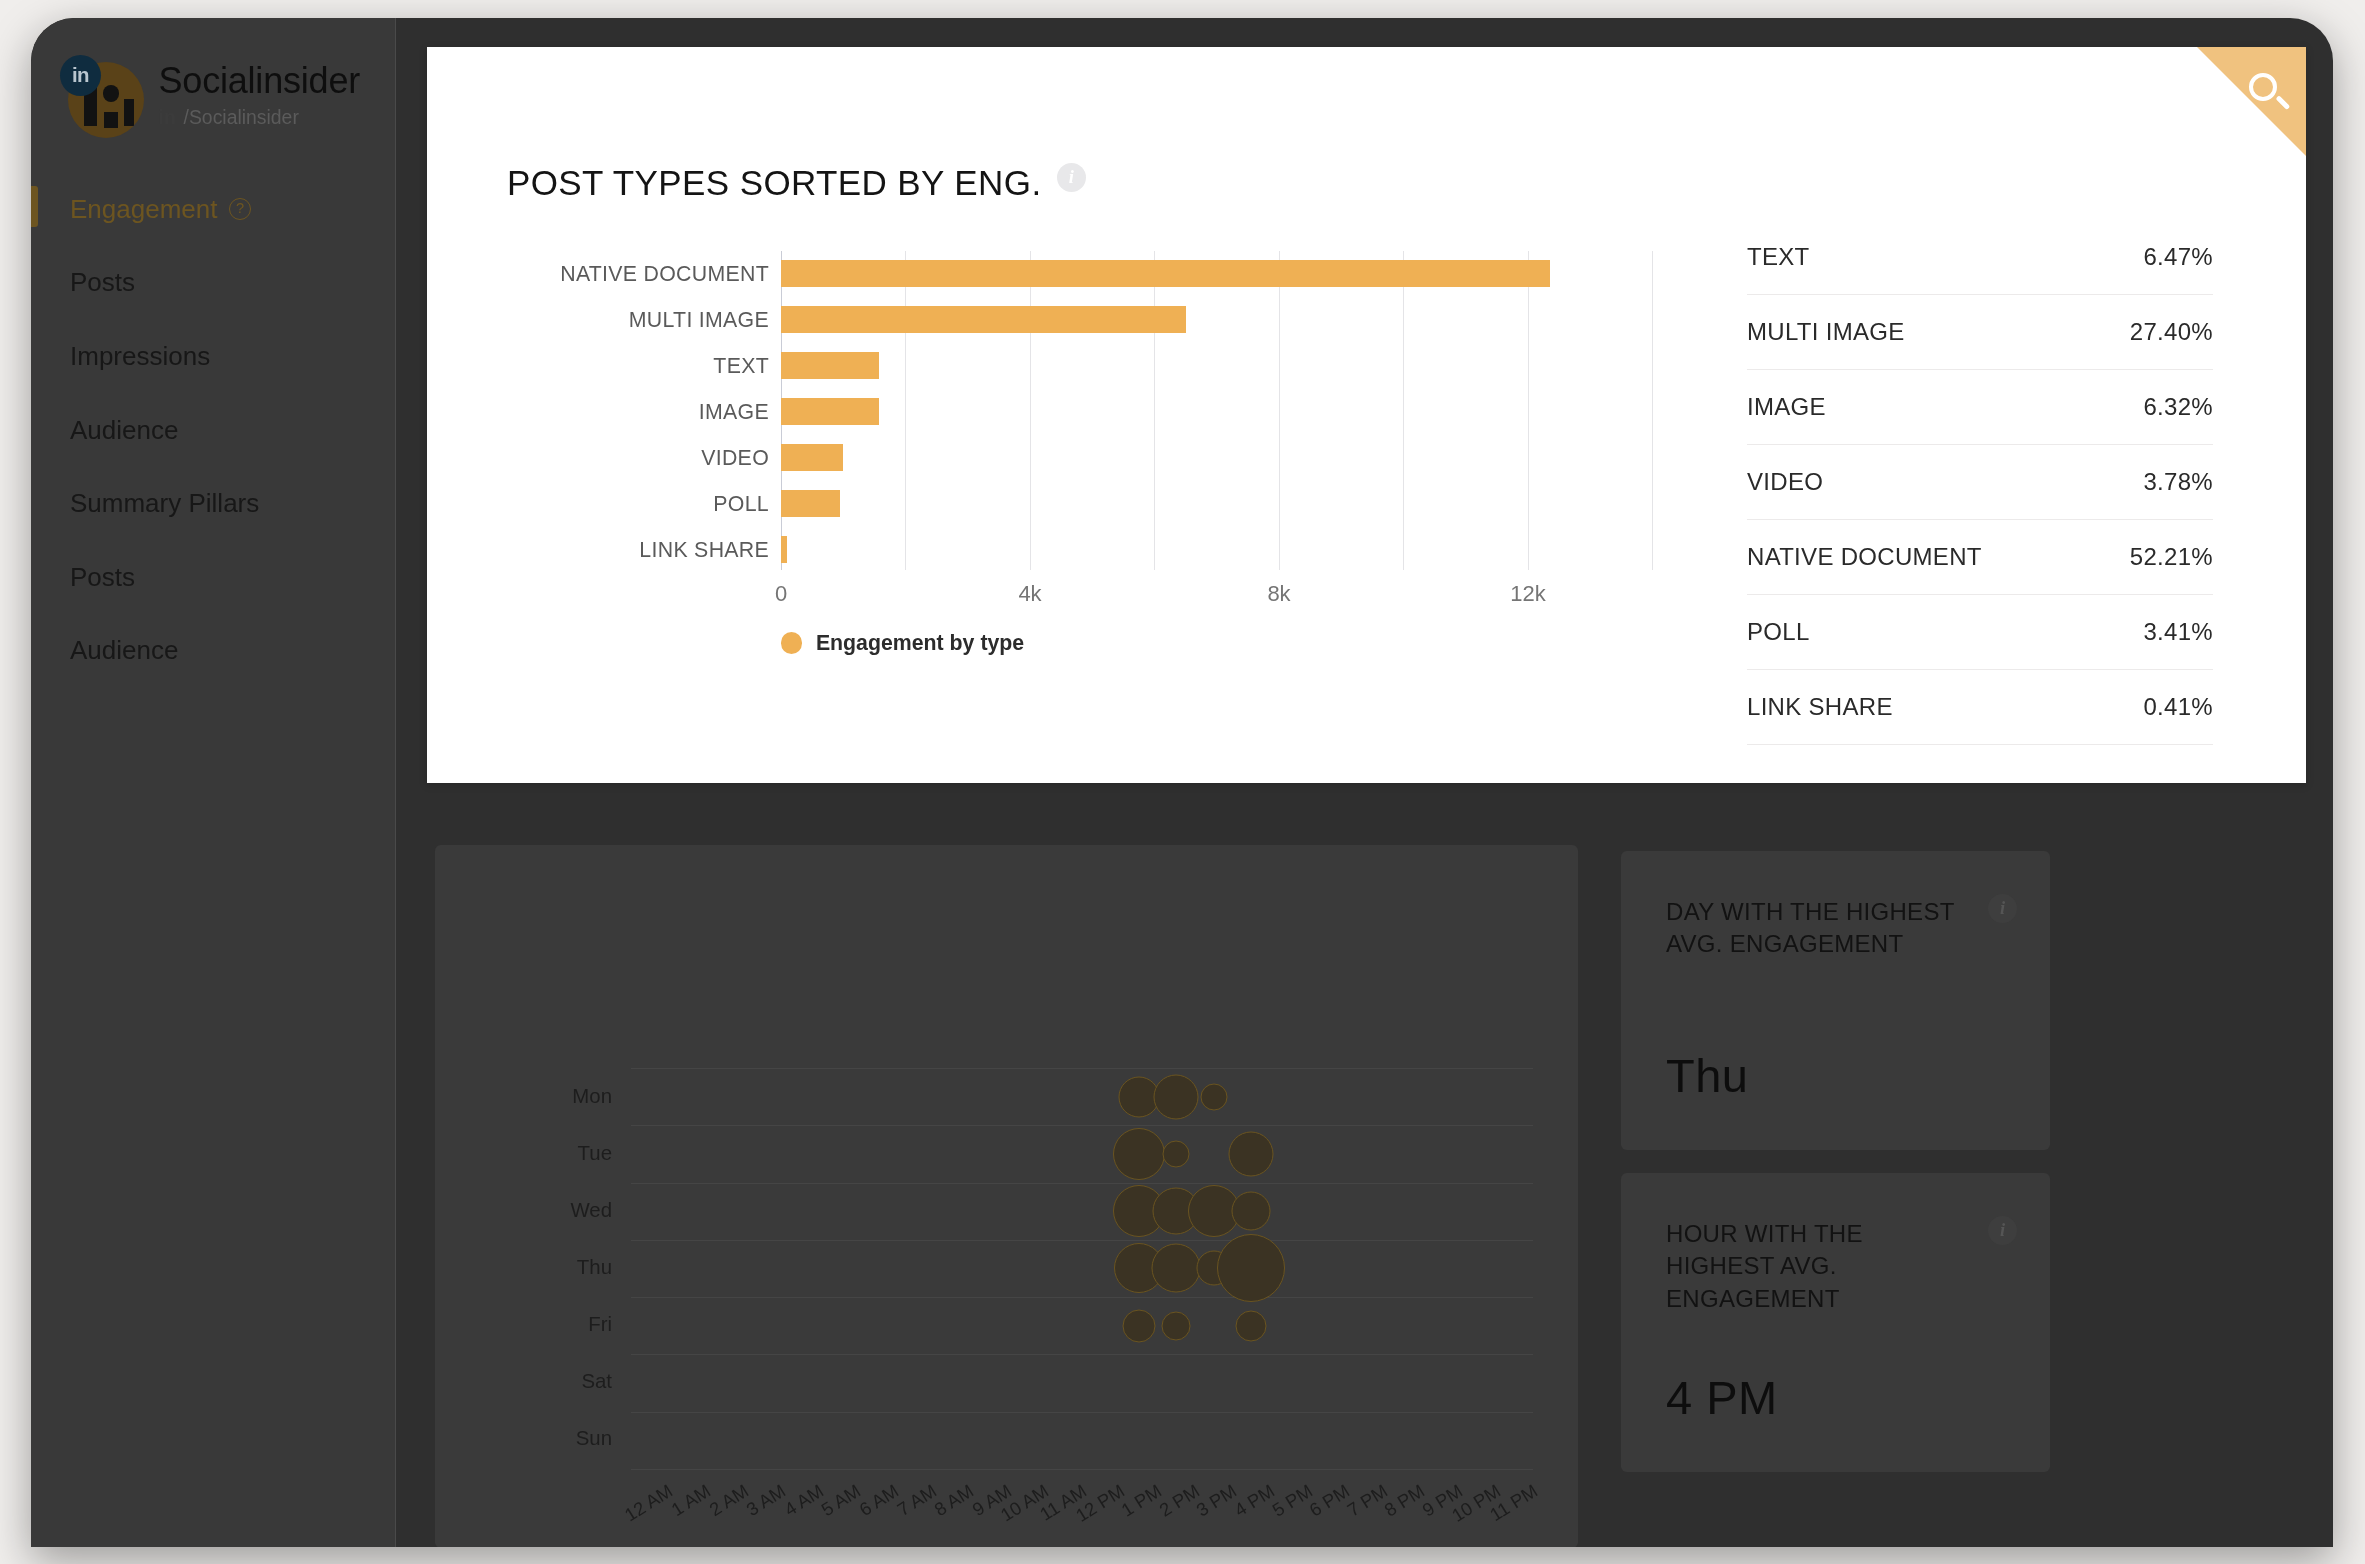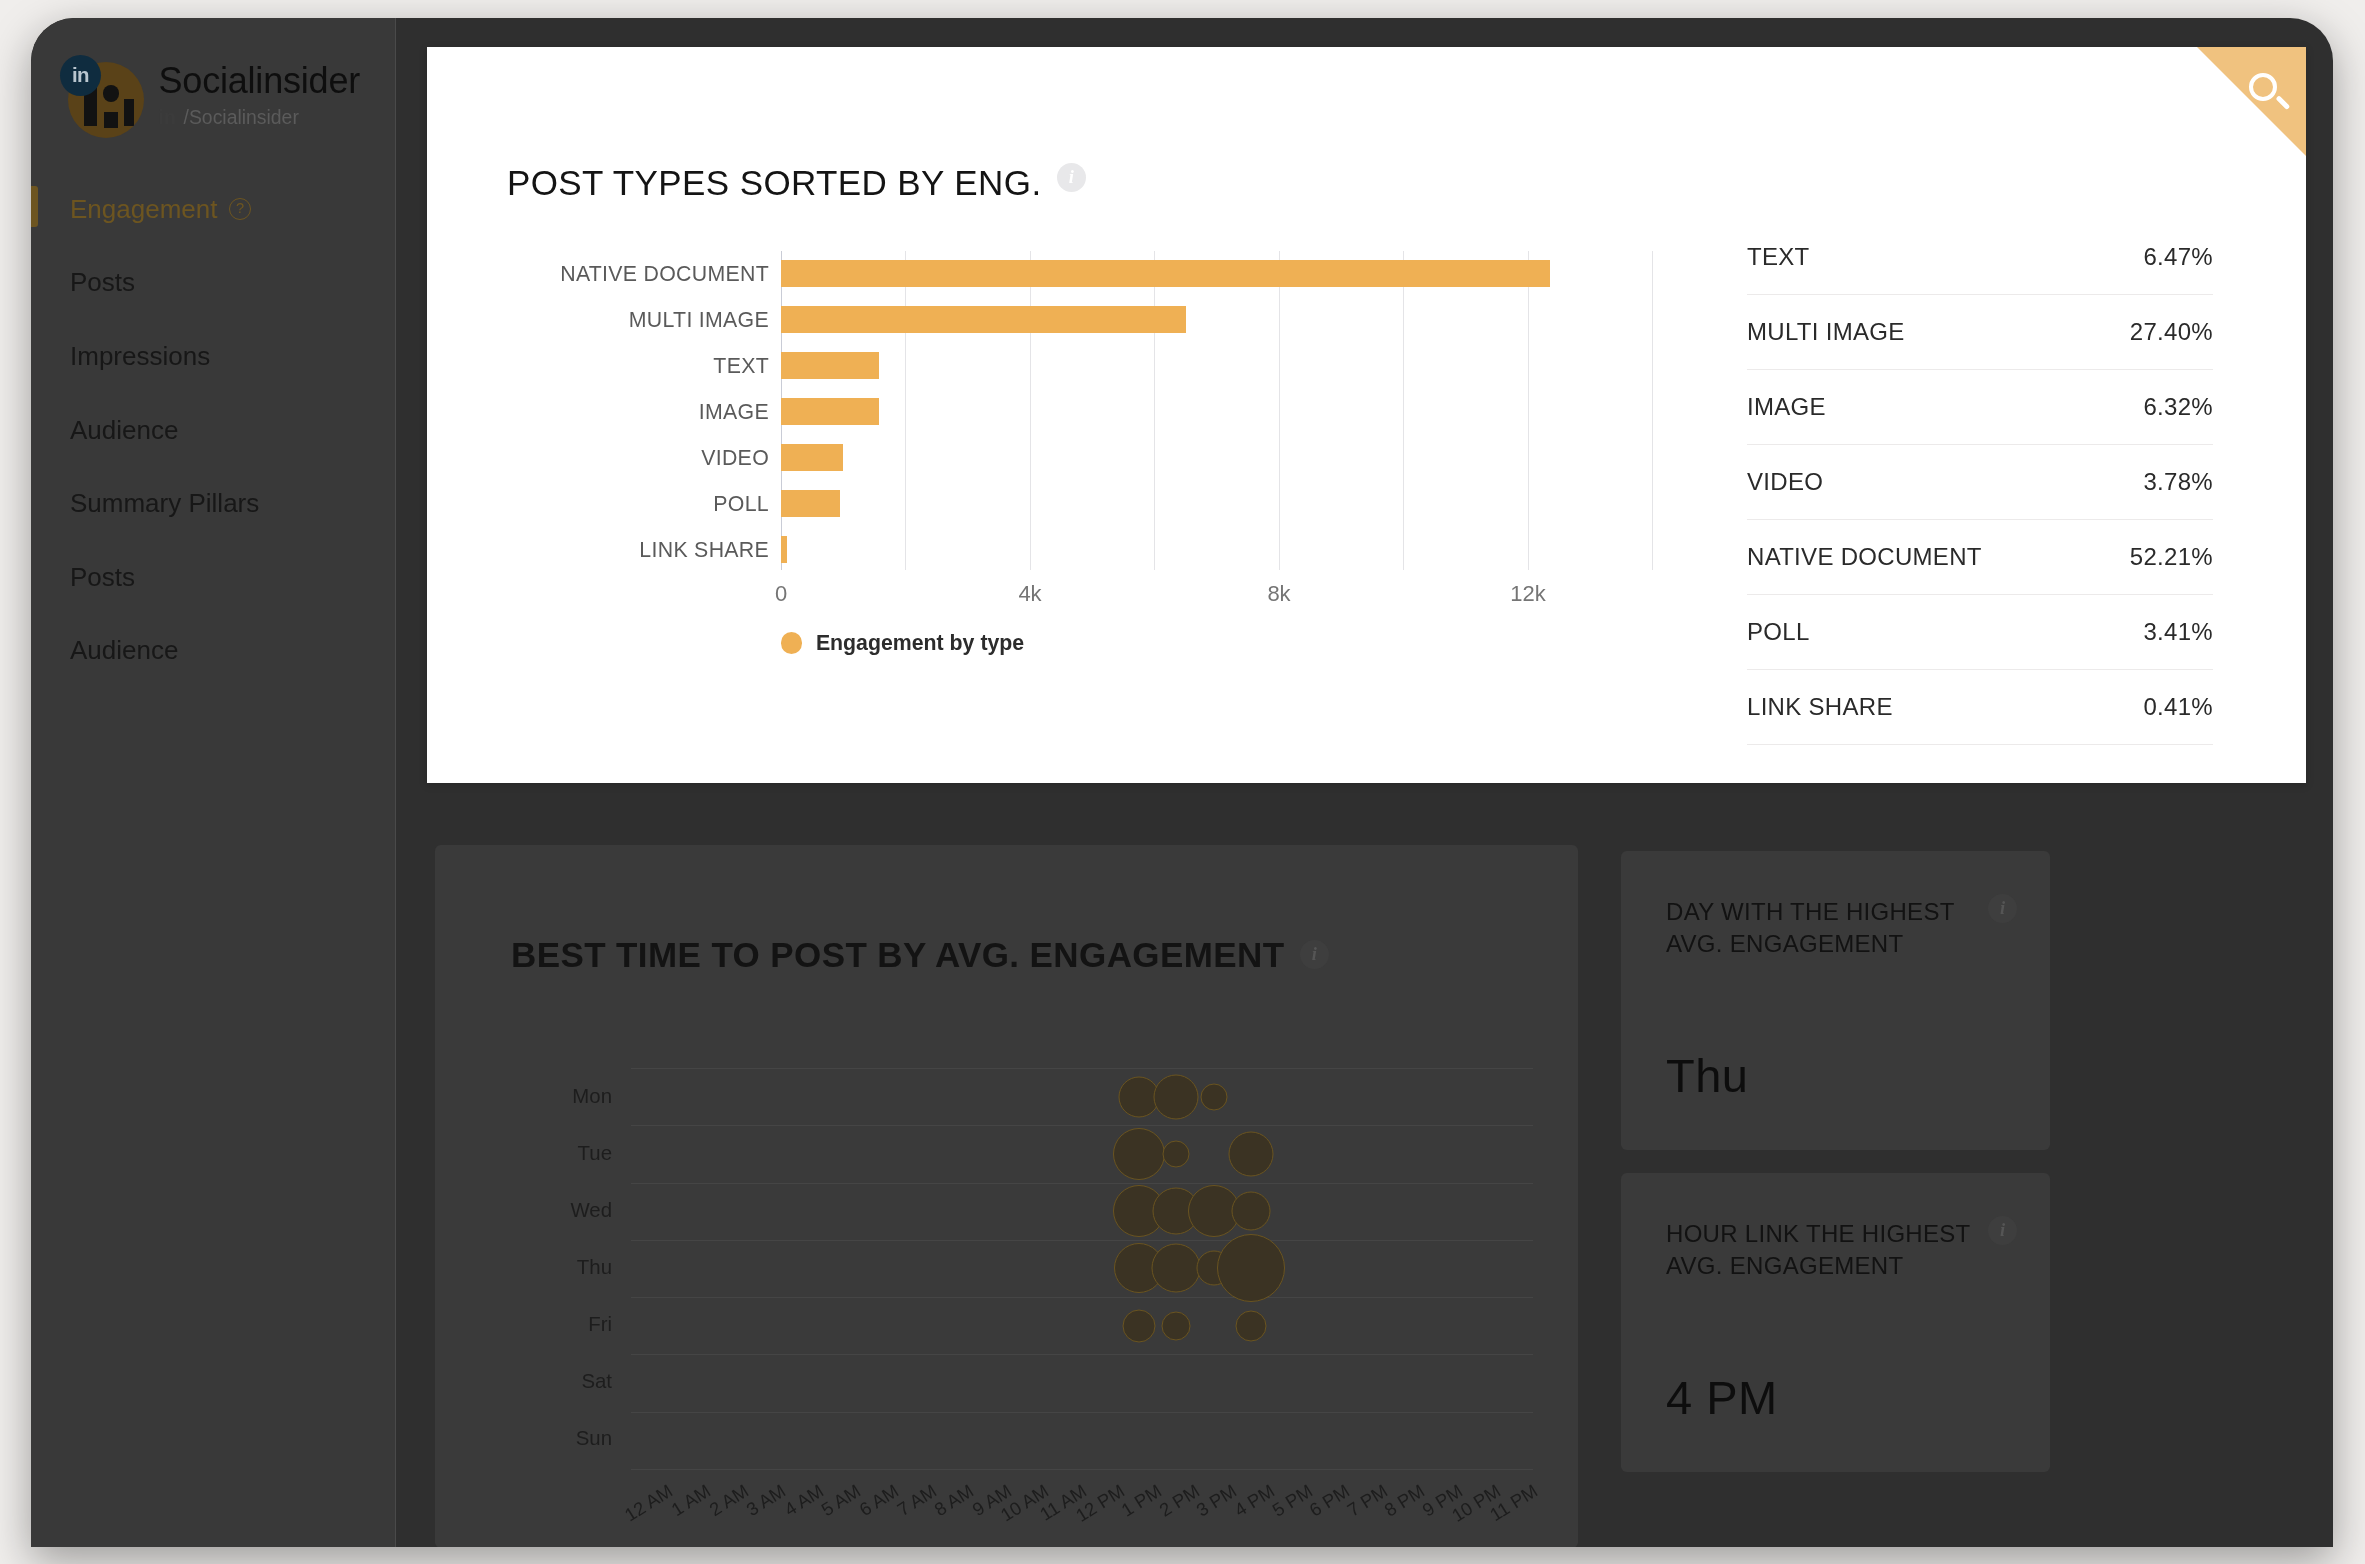--- a/index.html
+++ b/index.html
@@ -313,24 +313,20 @@
             <span>3.41%</span>
           </div>
           <div class="pct-row">
             <span>LINK SHARE</span>
             <span>0.41%</span>
           </div>
         </div>
     </section>
 
     <section id="card-bubble">
-      <h2 class="card2-title">
-        <span>BEST TIME TO POST BY AVG. ENGAGEMENT</span>
-        <span class="info-dot dark">i</span>
-      </h2>
 
       <div id="bubble">
         <div class="bb-days">
             <div class="bb-day">Mon</div>
             <div class="bb-day">Tue</div>
             <div class="bb-day">Wed</div>
             <div class="bb-day">Thu</div>
             <div class="bb-day">Fri</div>
             <div class="bb-day">Sat</div>
             <div class="bb-day">Sun</div>
@@ -391,20 +387,20 @@
       </div>
     </section>
 
     <section class="stat-card" id="stat1">
       <div class="stat-head">DAY WITH THE HIGHEST AVG. ENGAGEMENT</div>
       <span class="info-dot dark stat-info">i</span>
       <div class="stat-val">Thu</div>
     </section>
 
     <section class="stat-card" id="stat2">
-      <div class="stat-head">HOUR LINK THE HIGHEST AVG. ENGAGEMENT</div>
+      <div class="stat-head">HOUR WITH THE HIGHEST AVG. ENGAGEMENT</div>
       <span class="info-dot dark stat-info">i</span>
       <div class="stat-val">4 PM</div>
     </section>
 
   </div>
 </div>
 
 
 </body></html>

